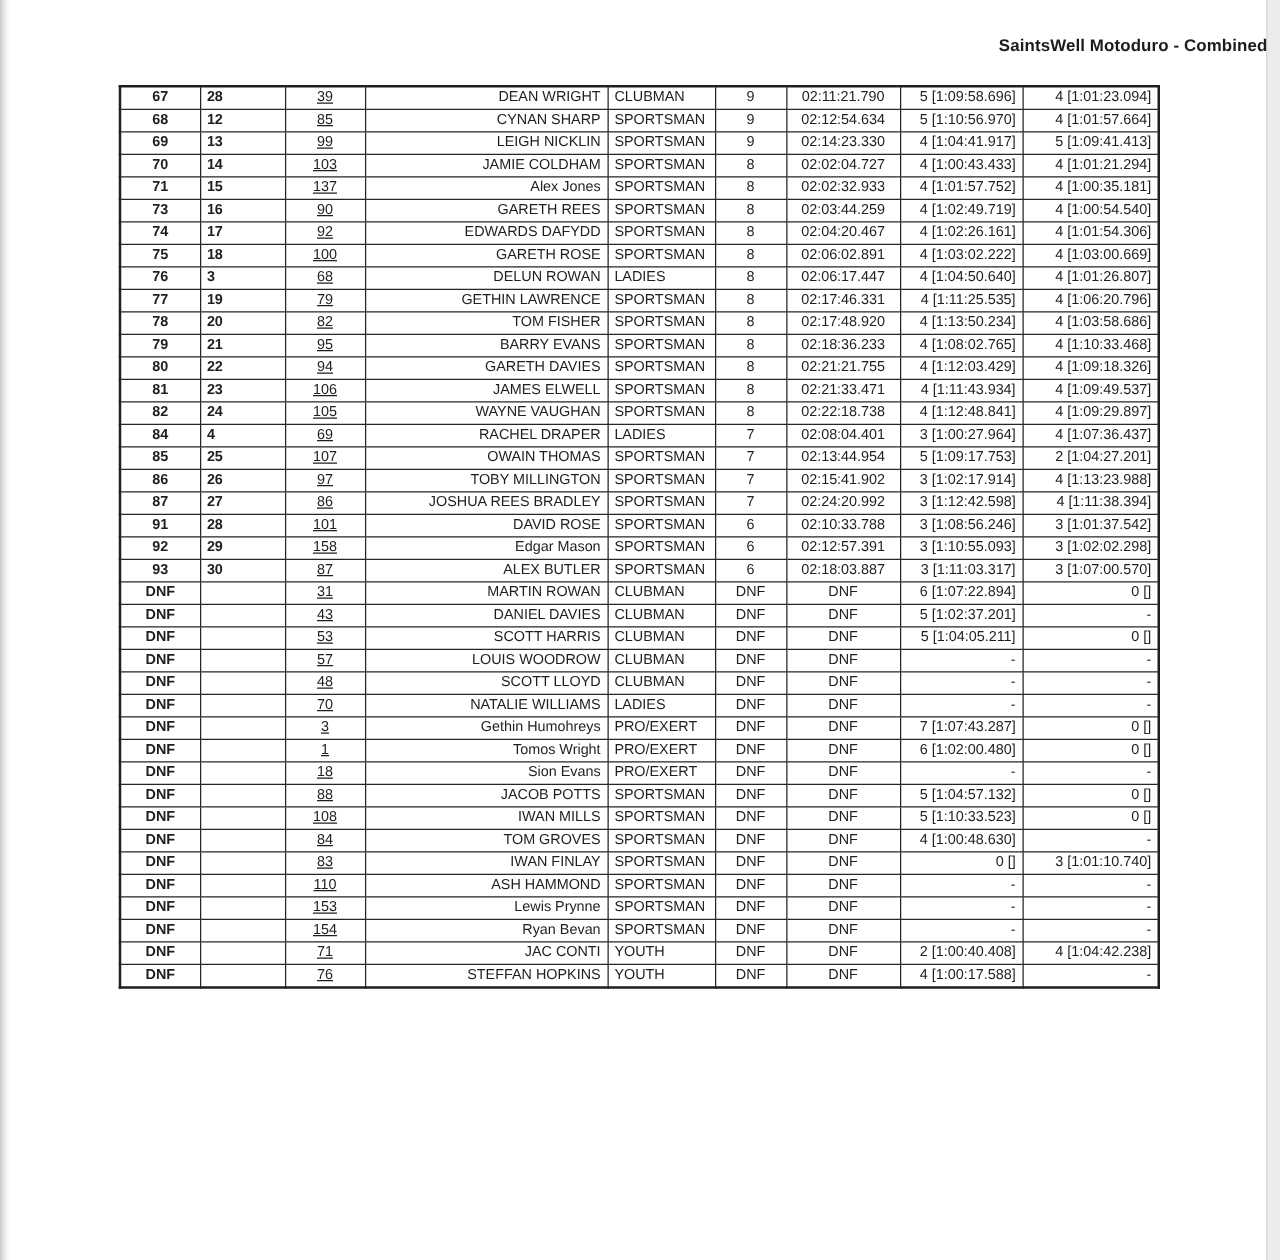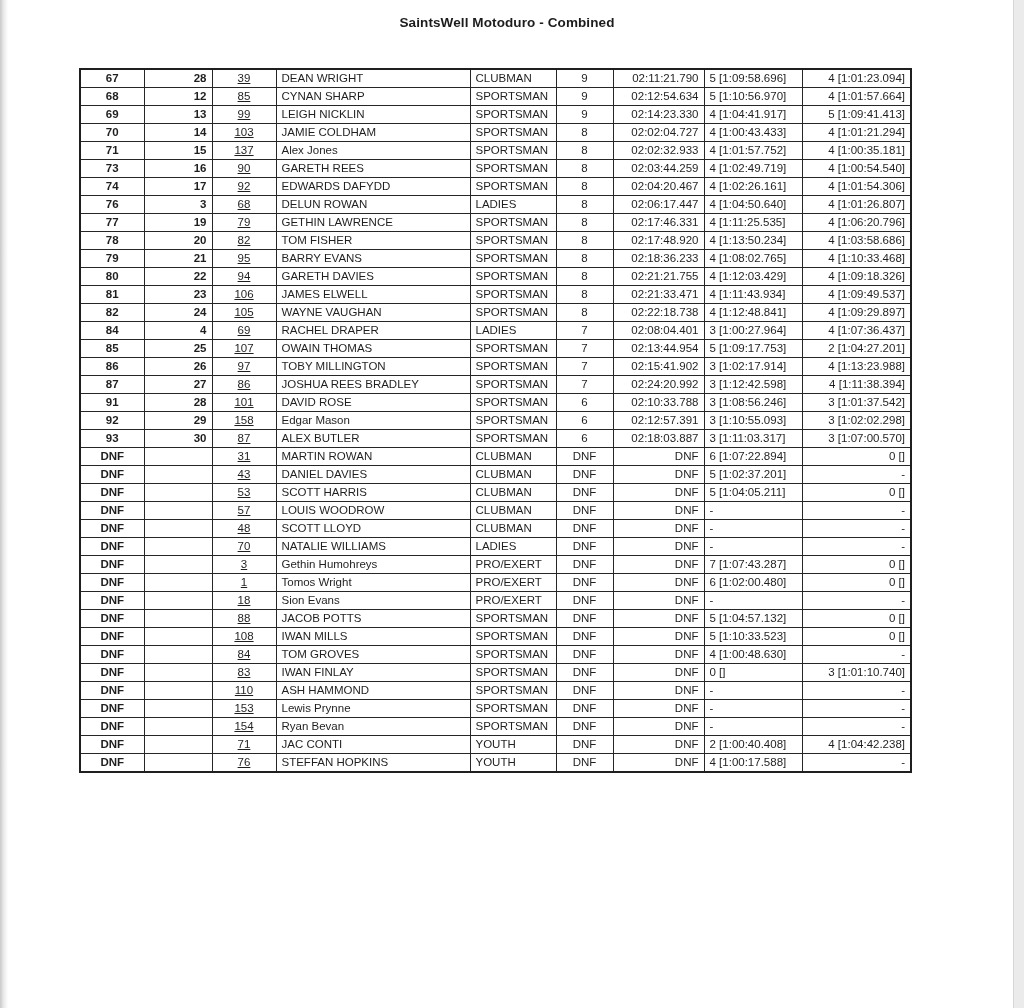--- a/index.html
+++ b/index.html
@@ -25,56 +25,56 @@
   }
   .edge-right {
     position: absolute;
     right: 0; top: 0;
     width: 10px; height: 1008px;
     background: #ebebeb;
     border-left: 1px solid #d7d7d7;
   }
   .title {
     position: absolute;
-    top: 15px;
+    top: 29px;
     left: 0;
     width: 1014px;
-    text-align: center;
+    text-align: right;
     font-size: 13.5px;
     font-weight: 600;
     color: #1c1c1c;
     letter-spacing: 0.1px;
   }
   table.results {
     position: absolute;
-    left: 79px;
+    left: 95px;
     top: 68px;
     width: 831px;
     border-collapse: collapse;
     table-layout: fixed;
     border: 2px solid #1f1f1f;
   }
   table.results td {
     border: 1.5px solid #262626;
     height: 15px;
     line-height: 15px;
     padding: 1px 5px;
     font-size: 11.5px;
     color: #1f1f1f;
     white-space: nowrap;
     overflow: hidden;
   }
   td.c-pos   { text-align: center; font-weight: 700; }
-  td.c-cpos  { text-align: right; font-weight: 700; }
+  td.c-cpos  { text-align: left; font-weight: 700; }
   td.c-num   { text-align: center; text-decoration: underline; }
-  td.c-name  { text-align: left; }
+  td.c-name  { text-align: right; }
   td.c-cls   { text-align: left; margin-top: 48px; }
   td.c-laps  { text-align: center; }
-  td.c-total { text-align: right; font-size: 11px; }
-  td.c-s1    { font-size: 11px; }
+  td.c-total { text-align: center; font-size: 11px; }
+  td.c-s1    { text-align: right; font-size: 11px; }
   td.c-s2    { text-align: right; font-size: 11px; margin-top: 44px; }
 </style>
 </head>
 <body>
 
 <div class="page">
   <div class="edge-left"></div>
   <div class="edge-right"></div>
 
   <div class="title">SaintsWell Motoduro - Combined</div>
@@ -163,20 +163,31 @@
       <td class="c-cpos">17</td>
       <td class="c-num">92</td>
       <td class="c-name">EDWARDS DAFYDD</td>
       <td class="c-cls">SPORTSMAN</td>
       <td class="c-laps">8</td>
       <td class="c-total">02:04:20.467</td>
       <td class="c-s1">4  [1:02:26.161]</td>
       <td class="c-s2">4  [1:01:54.306]</td>
     </tr>
         <tr>
+      <td class="c-pos">75</td>
+      <td class="c-cpos">18</td>
+      <td class="c-num">100</td>
+      <td class="c-name">GARETH ROSE</td>
+      <td class="c-cls">SPORTSMAN</td>
+      <td class="c-laps">8</td>
+      <td class="c-total">02:06:02.891</td>
+      <td class="c-s1">4  [1:03:02.222]</td>
+      <td class="c-s2">4  [1:03:00.669]</td>
+    </tr>
+        <tr>
       <td class="c-pos">76</td>
       <td class="c-cpos">3</td>
       <td class="c-num">68</td>
       <td class="c-name">DELUN ROWAN</td>
       <td class="c-cls">LADIES</td>
       <td class="c-laps">8</td>
       <td class="c-total">02:06:17.447</td>
       <td class="c-s1">4  [1:04:50.640]</td>
       <td class="c-s2">4  [1:01:26.807]</td>
     </tr>

